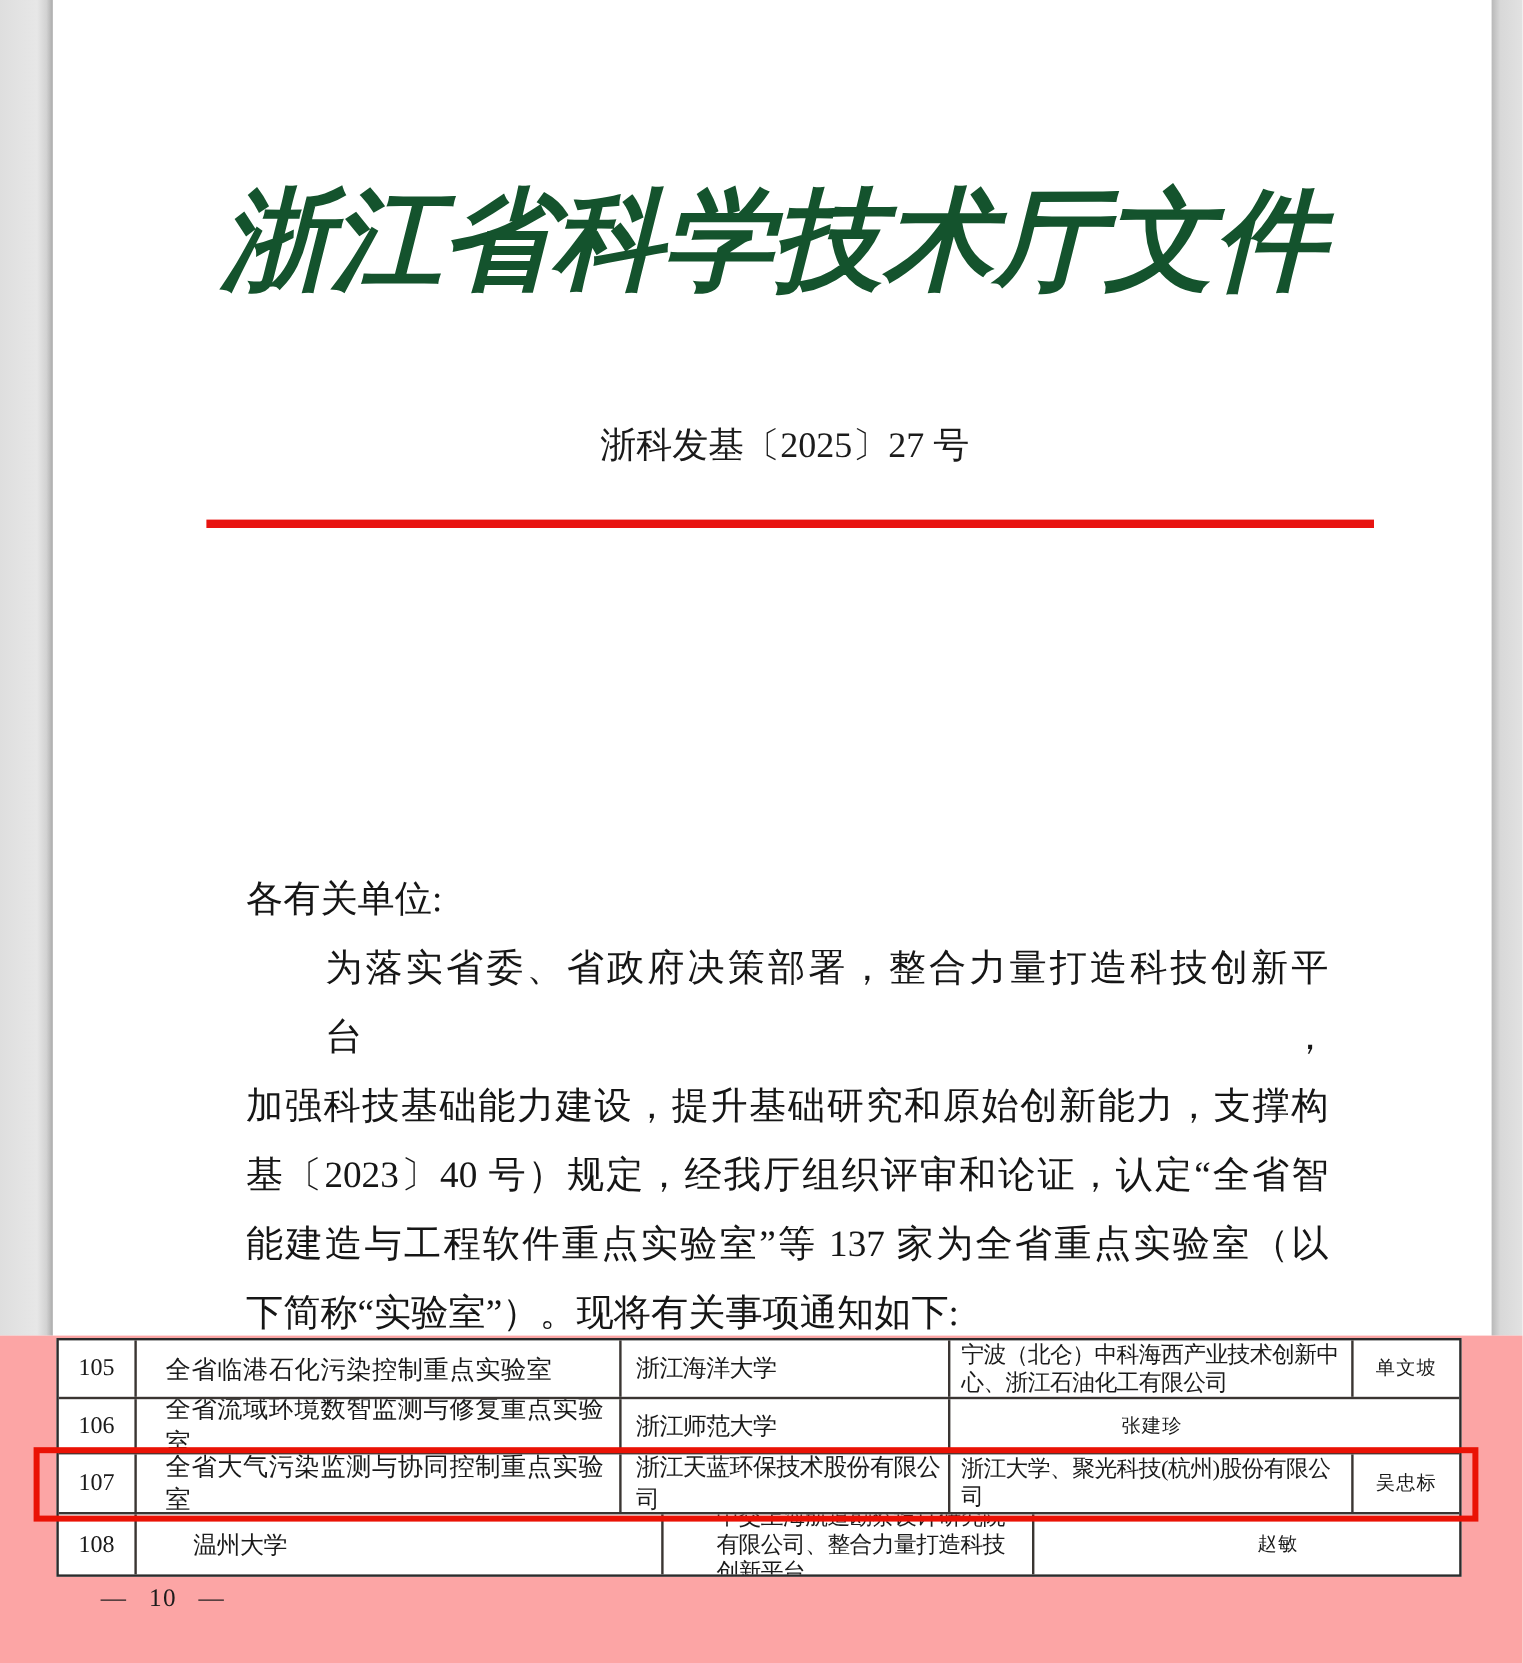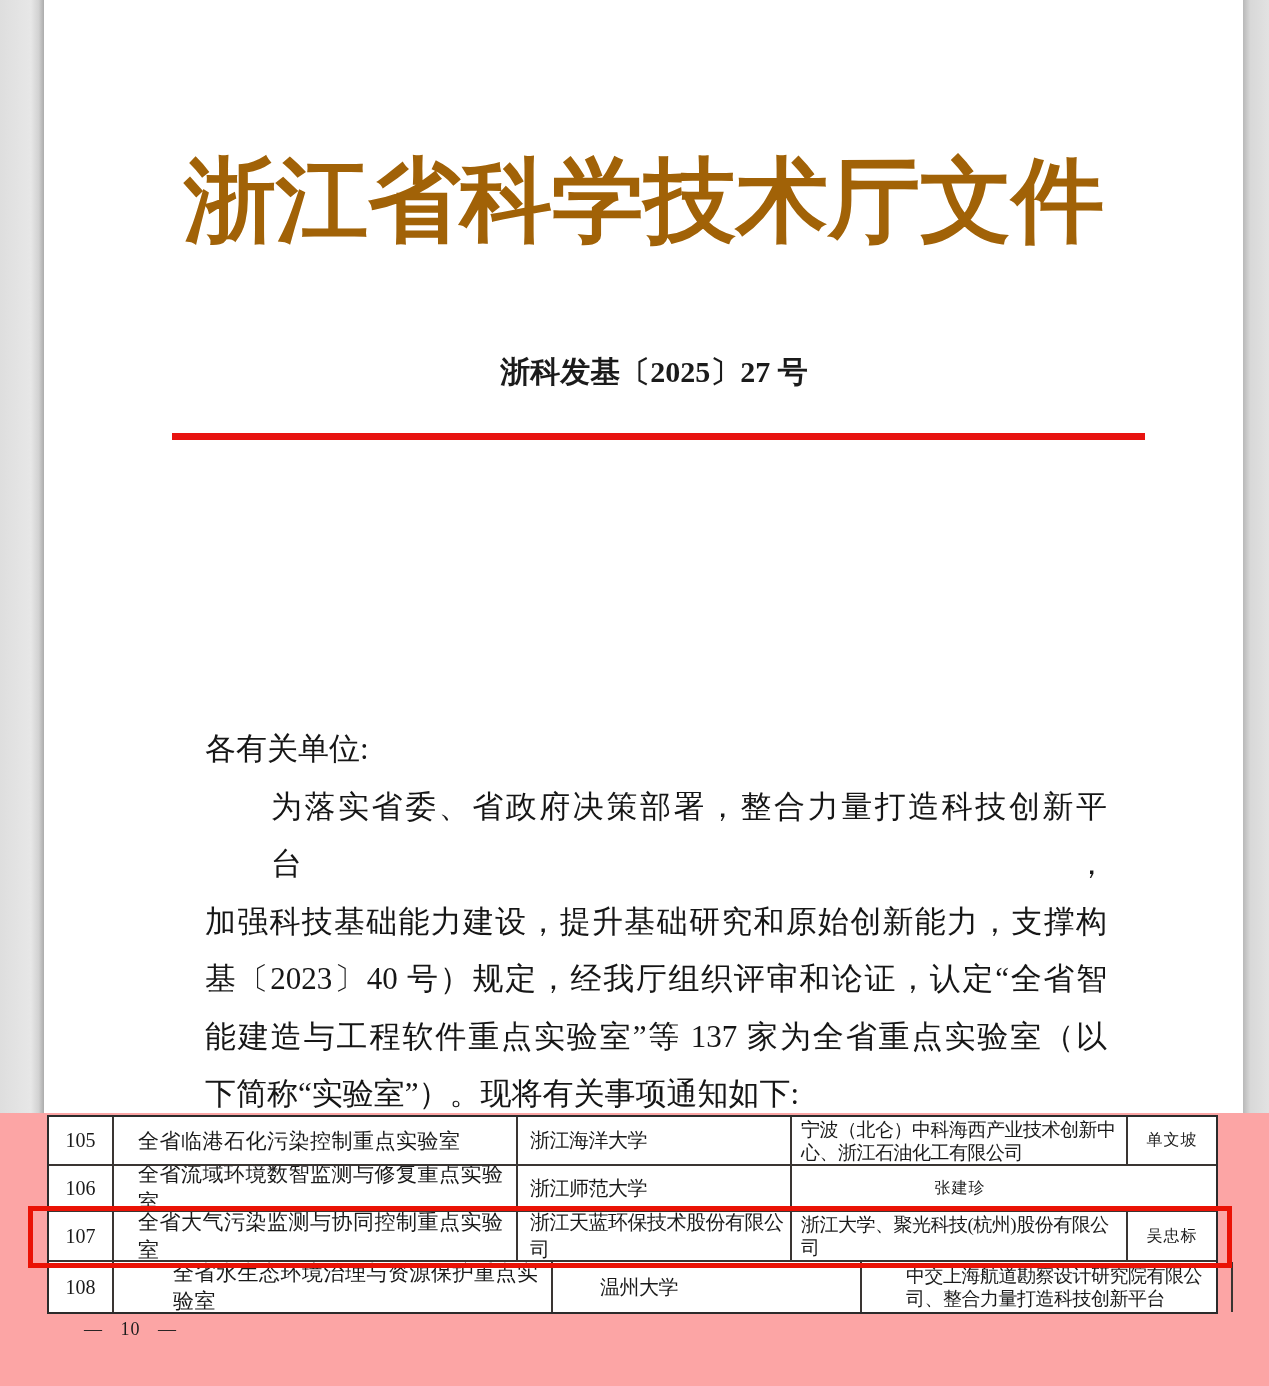--- a/index.html
+++ b/index.html
@@ -16,25 +16,25 @@
     position:absolute; left:0; top:0; width:44px; height:1113px;
     background:linear-gradient(to right,#dedede 0%,#e7e7e7 70%,#d2d2d2 88%,#ababab 100%);
   }
   .strip-right {
     position:absolute; right:0; top:0; width:26px; height:1113px;
     background:linear-gradient(to right,#b8b8b8 0%,#d8d8d8 28%,#e2e2e2 100%);
   }
   .agency-title {
     position:absolute; left:44px; width:1200px; top:146px;
     text-align:center; font-size:92px; line-height:110px; font-weight:bold;
-    color:#a16207; letter-spacing:0px; white-space:nowrap;
+    color:#14532d; letter-spacing:0px; white-space:nowrap;font-style:italic;
   }
   .doc-number {
     position:absolute; left:44px; width:1220px; top:352px;
-    text-align:center; font-size:30px; line-height:40px; font-weight:bold; color:#1b1b1b;
+    text-align:center; font-size:30px; line-height:40px; font-weight:normal; color:#1b1b1b;
   }
   .red-rule { position:absolute; left:172px; top:433px; width:973px; height:7px; background:#e81310; }
   .notice-title {
     position:absolute; left:44px; width:1220px; top:522px;
     text-align:center; font-weight:bold; font-size:44px; line-height:72px; color:#131313;
   }
   .body-block {
     position:absolute; left:205px; top:720px; width:902px;
     font-size:31px; line-height:57.5px; color:#161616;
   }
@@ -59,21 +59,21 @@
   .c-no { justify-content:center; font-size:20px; }
   .c-lab { padding-left:24px; letter-spacing:0.5px; }
   .c-org { padding-left:12px; font-size:20px; letter-spacing:-0.5px; }
   .c-partner { padding:1px 9px; font-size:19px; line-height:23px; letter-spacing:-0.5px; }
   .c-person { justify-content:center; font-size:16px; letter-spacing:1px; }
   .highlight-box {
     position:absolute; left:28px; top:93px; width:1204px; height:62px;
     border:5px solid #ea1205; background:transparent; pointer-events:none;
   }
   .page-num {
-    position:absolute; left:84px; top:206px; font-size:18px; color:#1c1c1c;
+    position:absolute; left:84px; top:206px; font-size:21px; color:#1c1c1c;
     word-spacing:12px; letter-spacing:1px;
   }
 </style>
 </head>
 <body>
 
 <div class="screen">
 
   <div class="doc-section">
     <div class="strip-left"></div>
@@ -117,21 +117,20 @@
       <div class="trow r3">
         <div class="tcell c-no">107</div>
         <div class="tcell c-lab">全省大气污染监测与协同控制重点实验室</div>
         <div class="tcell c-org">浙江天蓝环保技术股份有限公司</div>
         <div class="tcell c-partner">浙江大学、聚光科技(杭州)股份有限公司</div>
         <div class="tcell c-person">吴忠标</div>
       </div>
 
       <div class="trow r4">
         <div class="tcell c-no">108</div>
-        <div class="tcell c-lab">全省水生态环境治理与资源保护重点实验室</div>
         <div class="tcell c-org">温州大学</div>
         <div class="tcell c-partner">中交上海航道勘察设计研究院有限公司、整合力量打造科技创新平台</div>
         <div class="tcell c-person">赵敏</div>
       </div>
 
     </div>
 
     <div class="highlight-box"></div>
 
     <div class="page-num">— 10 —</div>

